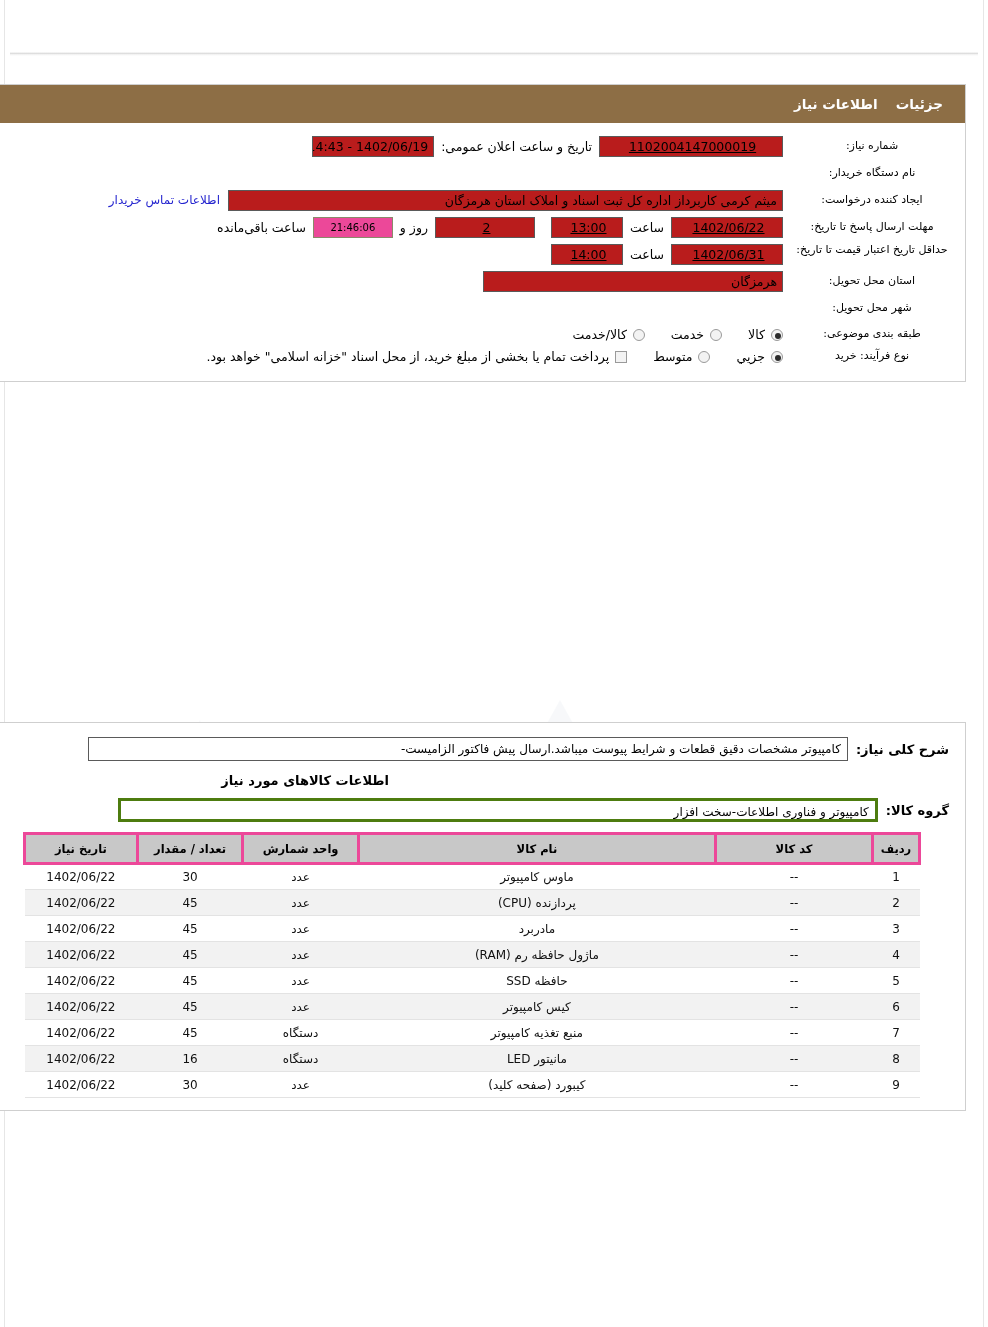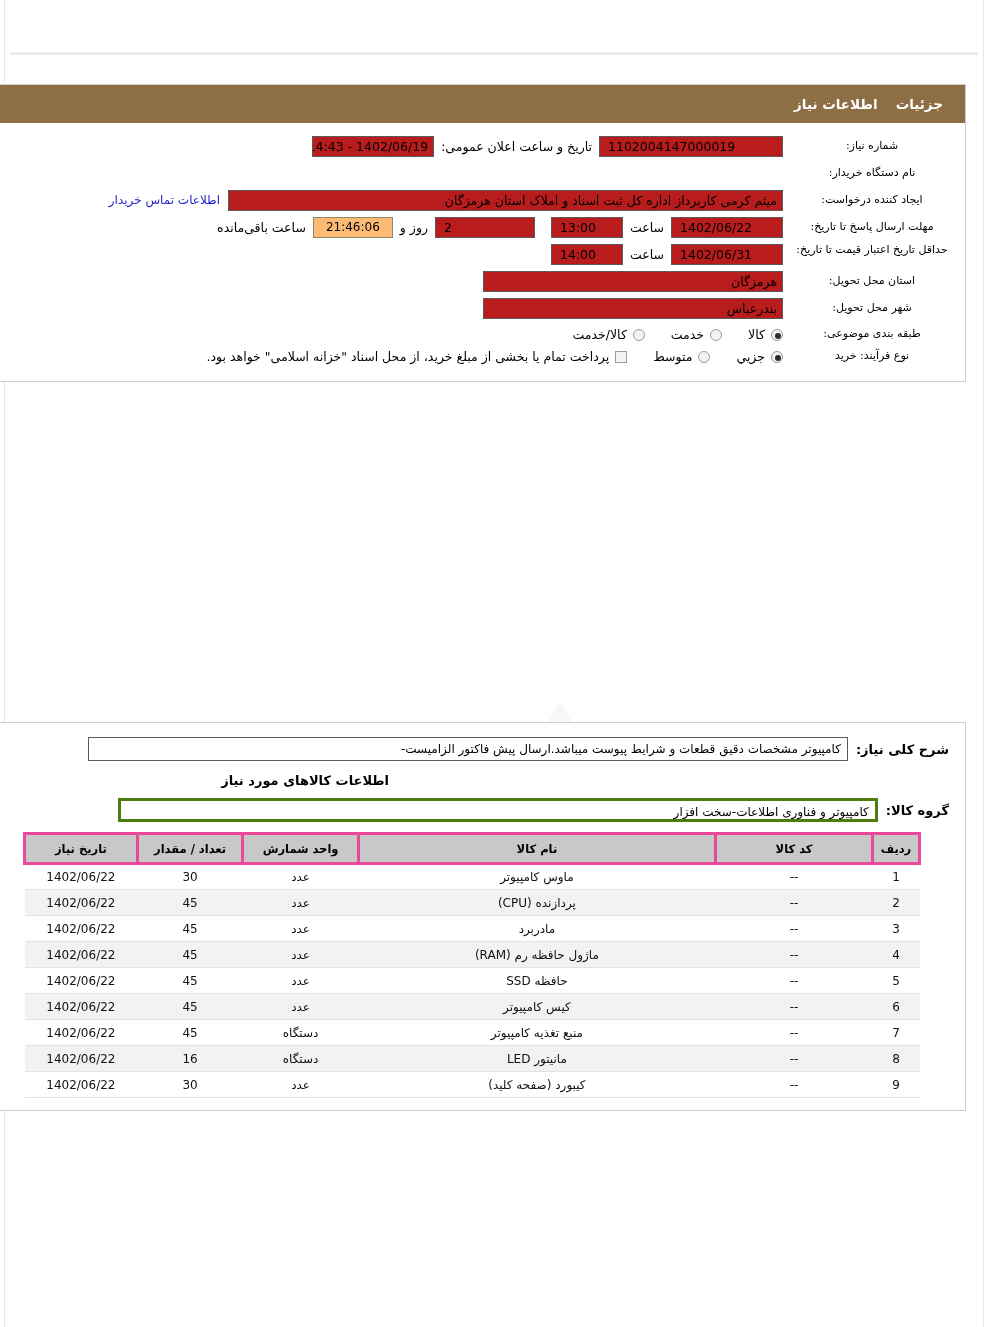--- a/index.html
+++ b/index.html
@@ -73,38 +73,38 @@
     border: 1px solid #5a5a5a;
     background: #b91c1c;
     height: 21px;
     line-height: 19px;
     padding: 0 5px;
     font-size: 12.5px;
     text-align: right;
     white-space: nowrap;
     overflow: hidden;
   }
-  .fld.num { text-align: left; direction: ltr; padding-left: 8px; }
+  .fld.num { text-align: center; direction: ltr; padding-left: 8px; text-decoration: underline; }
   .fld.ctr { text-align: center; }
   .w-num { width: 184px; }
   .w-wide { width: 555px; }
   .w-med { width: 300px; }
   .w-date { width: 112px; }
   .w-time { width: 72px; }
   .w-days { width: 100px; }
   .w-small { width: 122px; }
   .mini-lbl { font-size: 12.5px; padding: 0 7px; white-space: nowrap; }
   .remain {
     border: 1px solid #8a8a6a;
-    background: #fdba74;
+    background: #ec4899;
     height: 21px;
     line-height: 19px;
     width: 80px;
     text-align: center;
-    font-size: 12px;
+    font-size: 10px;
     direction: ltr;
   }
   .link {
     color: #2525cf;
     font-size: 12px;
     text-decoration: none;
     white-space: nowrap;
     padding-right: 8px;
   }
 
@@ -250,21 +250,20 @@
       <div class="fld num w-time">14:00</div>
     </div>
 
     <div class="kv-row">
       <div class="lbl">استان محل تحویل:</div>
       <div class="fld w-med">هرمزگان</div>
     </div>
 
     <div class="kv-row">
       <div class="lbl">شهر محل تحویل:</div>
-      <div class="fld w-med">بندرعباس</div>
     </div>
 
     <div class="radio-row" style="margin-top:8px">
       <div class="lbl">طبقه بندی موضوعی:</div>
       <div class="opt">
         <span class="radio on"></span>
         <span>کالا</span>
       </div>
       <div class="opt">
         <span class="radio"></span>

